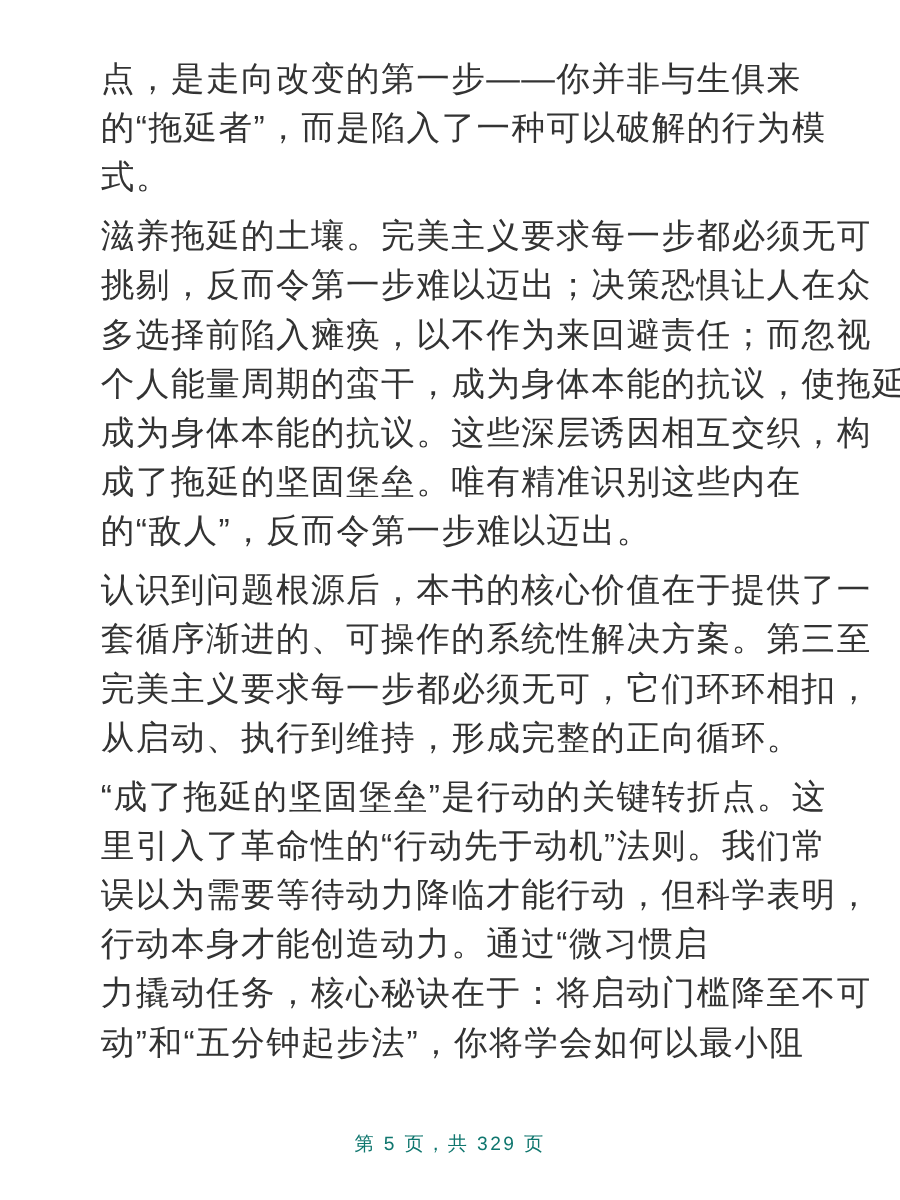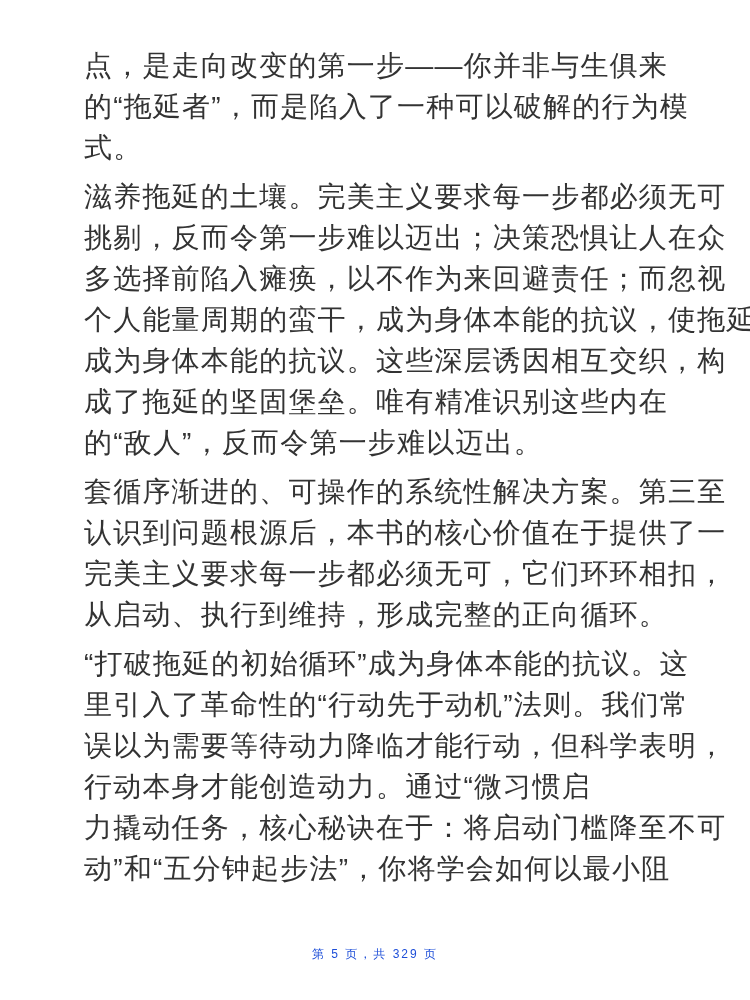--- a/index.html
+++ b/index.html
@@ -31,23 +31,23 @@
     color: #333333;
     letter-spacing: 1.2px;
     white-space: pre;
   }
   .footer {
     position: absolute;
     left: 0;
     right: 0;
     top: 944px;
     text-align: center;
-    font-size: 12px;
+    font-size: 16px;
     line-height: 20px;
-    color: #1d4ed8;
+    color: #0f766e;
     letter-spacing: 2px;
   }
 </style>
 </head>
 <body>
 
 <div class="page">
   <div class="content">
       <div class="paragraph">
         <div class="line">点，是走向改变的第一步——你并非与生俱来</div>
@@ -57,27 +57,27 @@
       <div class="paragraph">
         <div class="line">滋养拖延的土壤。完美主义要求每一步都必须无可</div>
         <div class="line">挑剔，反而令第一步难以迈出；决策恐惧让人在众</div>
         <div class="line">多选择前陷入瘫痪，以不作为来回避责任；而忽视</div>
         <div class="line">个人能量周期的蛮干，成为身体本能的抗议，使拖延</div>
         <div class="line">成为身体本能的抗议。这些深层诱因相互交织，构</div>
         <div class="line">成了拖延的坚固堡垒。唯有精准识别这些内在</div>
         <div class="line">的“敌人”，反而令第一步难以迈出。</div>
       </div>
       <div class="paragraph">
+        <div class="line">认识到问题根源后，本书的核心价值在于提供了一</div>
         <div class="line">套循序渐进的、可操作的系统性解决方案。第三至</div>
-        <div class="line">认识到问题根源后，本书的核心价值在于提供了一</div>
         <div class="line">完美主义要求每一步都必须无可，它们环环相扣，</div>
         <div class="line">从启动、执行到维持，形成完整的正向循环。</div>
       </div>
       <div class="paragraph">
-        <div class="line">“打破拖延的初始循环”成为身体本能的抗议。这</div>
+        <div class="line">“成了拖延的坚固堡垒”是行动的关键转折点。这</div>
         <div class="line">里引入了革命性的“行动先于动机”法则。我们常</div>
         <div class="line">误以为需要等待动力降临才能行动，但科学表明，</div>
         <div class="line">行动本身才能创造动力。通过“微习惯启</div>
         <div class="line">力撬动任务，核心秘诀在于：将启动门槛降至不可</div>
         <div class="line">动”和“五分钟起步法”，你将学会如何以最小阻</div>
       </div>
     </div>
   <div class="footer">第 5 页，共 329 页</div>
 </div>
 

